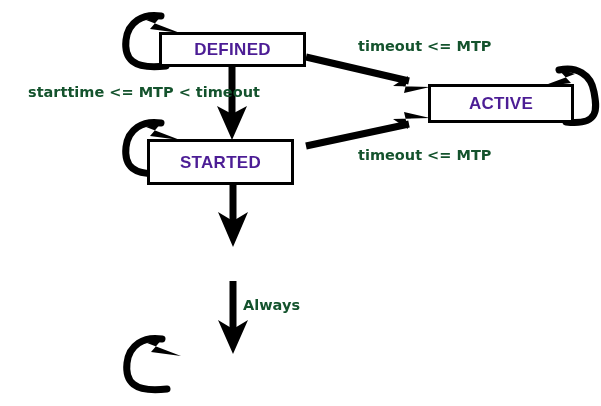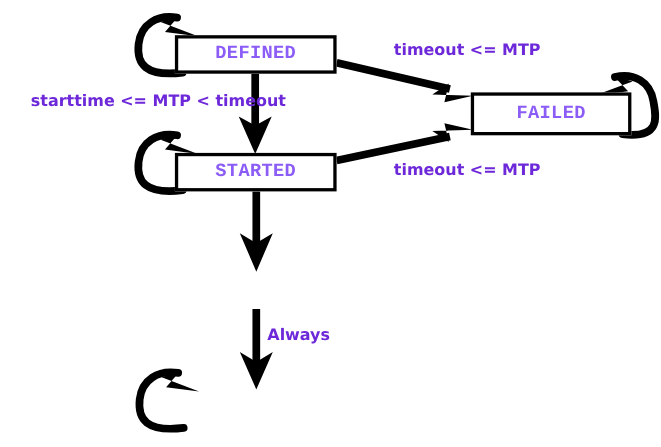--- a/index.html
+++ b/index.html
@@ -28,42 +28,42 @@
     position: absolute;
     box-sizing: border-box;
     background: #ffffff;
     border: 3px solid #000000;
     display: flex;
     align-items: center;
     justify-content: center;
     z-index: 5;
   }
   .state-label {
-    font-family: Liberation Mono, monospace;
+    font-family: Liberation Sans, sans-serif;
     font-weight: bold;
     font-size: 17px;
-    color: #8b5cf6;
+    color: #4c1d95;
     letter-spacing: 0.3px;
     line-height: 1;
     white-space: nowrap;
   }
   .edge-label {
     position: absolute;
     font-family: "DejaVu Sans", sans-serif;
     font-weight: bold;
     font-size: 14.5px;
-    color: #6d28d9;
+    color: #14532d;
     white-space: nowrap;
     line-height: 1;
     background: transparent;
     z-index: 6;
   }
   
   #box-defined   { left: 159px; top: 32px;  width: 147px; height: 35px; }
-  #box-started   { left: 159px; top: 139px; width: 147px; height: 35px; }
+  #box-started   { left: 147px; top: 139px; width: 147px; height: 46px; }
   #box-failed    { left: 428px; top: 84px;  width: 146px; height: 39px; }
   #box-locked-in { left: 162px; top: 246px; width: 144px; height: 35px; }
   #box-active    { left: 160px; top: 353px; width: 146px; height: 36px; }
   
   #label-defined-to-started  { left: 0px;   top: 85px; padding-left: 28px; }
   #label-defined-to-failed   { left: 358px; top: 39px; }
   #label-started-to-failed   { left: 358px; top: 148px; }
   #label-started-to-locked   { left: 242px; top: 192px; }
   #label-locked-to-active    { left: 243px; top: 298px; }
 </style>
@@ -122,21 +122,21 @@
 
   <div class="state-box" id="box-defined">
     <span class="state-label">DEFINED</span>
   </div>
 
   <div class="state-box" id="box-started">
     <span class="state-label">STARTED</span>
   </div>
 
   <div class="state-box" id="box-failed">
-    <span class="state-label">FAILED</span>
+    <span class="state-label">ACTIVE</span>
   </div>
 
 
 
   <div class="edge-label" id="label-defined-to-started">starttime &lt;= MTP &lt; timeout</div>
 
   <div class="edge-label" id="label-defined-to-failed">timeout &lt;= MTP</div>
 
   <div class="edge-label" id="label-started-to-failed">timeout &lt;= MTP</div>
 

